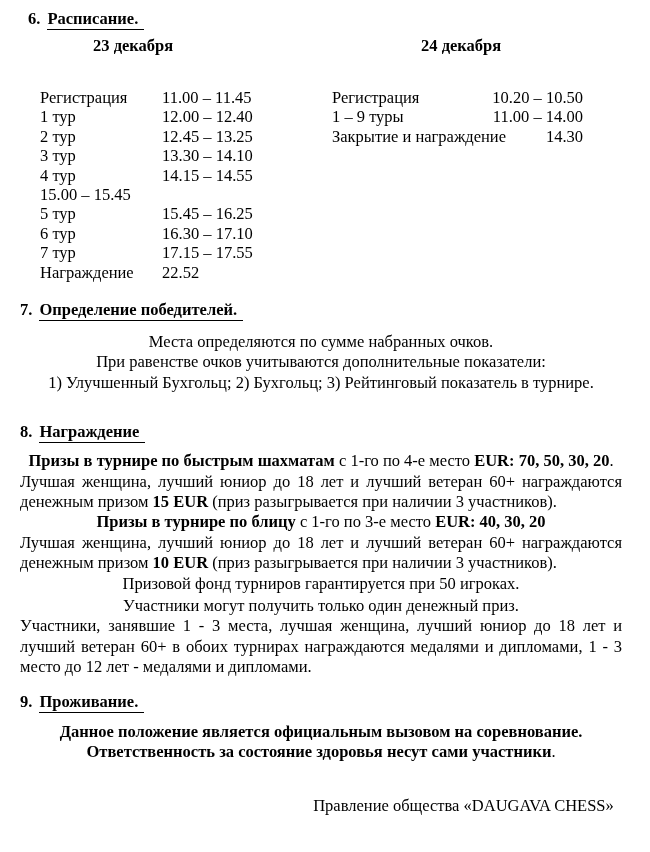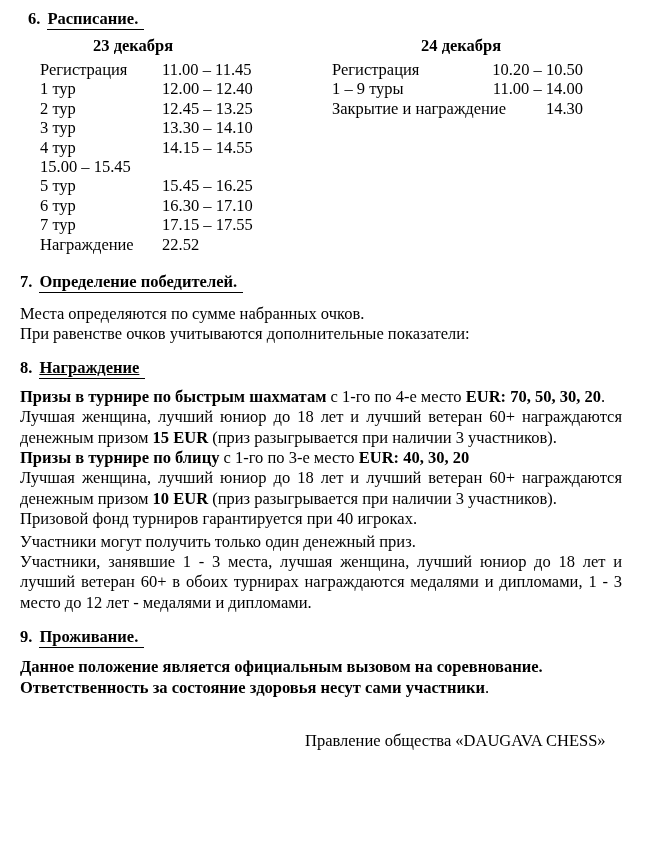--- a/index.html
+++ b/index.html
@@ -15,34 +15,34 @@
   
   .h { font-weight:bold; line-height:20px; white-space:nowrap; }
   .h .num { display:inline-block; margin-right:7px; }
   .h .t { border-bottom:1.8px solid #000; padding-right:6px; padding-bottom:1px; }
   .sec6h { margin-left:8px; }
 
   
   .dates { position:relative; height:20px; margin-top:7px; font-weight:bold; }
   .d1 { position:absolute; left:73px; white-space:nowrap; }
   .d2 { position:absolute; left:401px; white-space:nowrap; }
-  .sched { position:relative; margin-top:4px; height:194px; line-height:19.4px; }
+  .sched { position:relative; margin-top:32px; height:194px; line-height:19.4px; }
   .col1 { position:absolute; left:20px; top:0; width:270px; }
   .col2 { position:absolute; left:312px; top:0; width:251px; }
   .srow { display:flex; white-space:nowrap; }
   .col1 .slabel { width:122px; flex:none; }
   .col2 .stime { margin-left:auto; text-align:right; }
 
   
-  .para { line-height:20.4px; }
+  .para { line-height:20.4px;text-align:center; }
   .just { text-align:justify; }
   .oneline { white-space:nowrap; }
   .mt-sec7 { margin-top:18px; }
   .mt-lines { margin-top:12px; }
-  .mt-sec8 { margin-top:13px;text-decoration:underline; }
+  .mt-sec8 { margin-top:29px; }
   .mt-p1 { margin-top:9px; }
   .mt-p6 { margin-top:2px; }
   .mt-sec9 { margin-top:14px; }
   .mt-9lines { margin-top:9px; }
   .mt-footer { margin-top:10px; }
   .bold { font-weight:bold; }
   a.link { color:#0000EE; text-decoration:underline; }
   .sig { margin-top:33px; margin-left:285px; white-space:nowrap; }
 </style>
 </head>
@@ -116,30 +116,31 @@
         </div>
     </div>
   </div>
 
   <div class="h mt-sec7">
     <span class="num">7.</span><span class="t">Определение победителей.</span>
   </div>
   <div class="mt-lines">
     <div class="para oneline">Места определяются по сумме набранных очков.</div>
     <div class="para oneline">При равенстве очков учитываются дополнительные показатели:</div>
+    <div class="para oneline">1) Улучшенный Бухгольц; 2) Бухгольц; 3) Рейтинговый показатель в турнире.</div>
   </div>
 
   <div class="h mt-sec8">
     <span class="num">8.</span><span class="t">Награждение</span>
   </div>
   <div class="para oneline mt-p1"><span class="bold">Призы в турнире по быстрым шахматам</span><span> с 1-го по 4-е место </span><span class="bold">EUR: 70, 50, 30, 20</span><span>.</span></div>
   <div class="para just"><span>Лучшая женщина, лучший юниор до 18 лет и лучший ветеран 60+  награждаются денежным призом </span><span class="bold">15 EUR</span><span> (приз разыгрывается при наличии 3 участников).</span></div>
   <div class="para oneline"><span class="bold">Призы в турнире по блицу</span><span> с 1-го по 3-е место </span><span class="bold">EUR: 40, 30, 20</span></div>
   <div class="para just"><span>Лучшая  женщина, лучший юниор до 18 лет и лучший ветеран 60+  награждаются денежным призом </span><span class="bold">10 EUR</span><span> (приз разыгрывается при наличии 3 участников).</span></div>
-  <div class="para oneline">Призовой фонд турниров гарантируется при 40 игроках.</div>
+  <div class="para oneline">Призовой фонд турниров гарантируется при 50 игроках.</div>
   <div class="para oneline mt-p6">Участники могут получить только один денежный приз.</div>
   <div class="para just">Участники, занявшие 1 - 3 места, лучшая женщина, лучший юниор до 18 лет и лучший ветеран 60+ в обоих турнирах награждаются медалями и дипломами, 1 - 3 место до 12 лет - медалями и дипломами.</div>
 
   <div class="h mt-sec9">
     <span class="num">9.</span><span class="t">Проживание.</span>
   </div>
 
   <div class="mt-footer">
     <div class="para oneline bold">Данное положение является официальным вызовом на соревнование.</div>
     <div class="para oneline"><span class="bold">Ответственность за  состояние здоровья несут сами участники</span><span>.</span></div>

